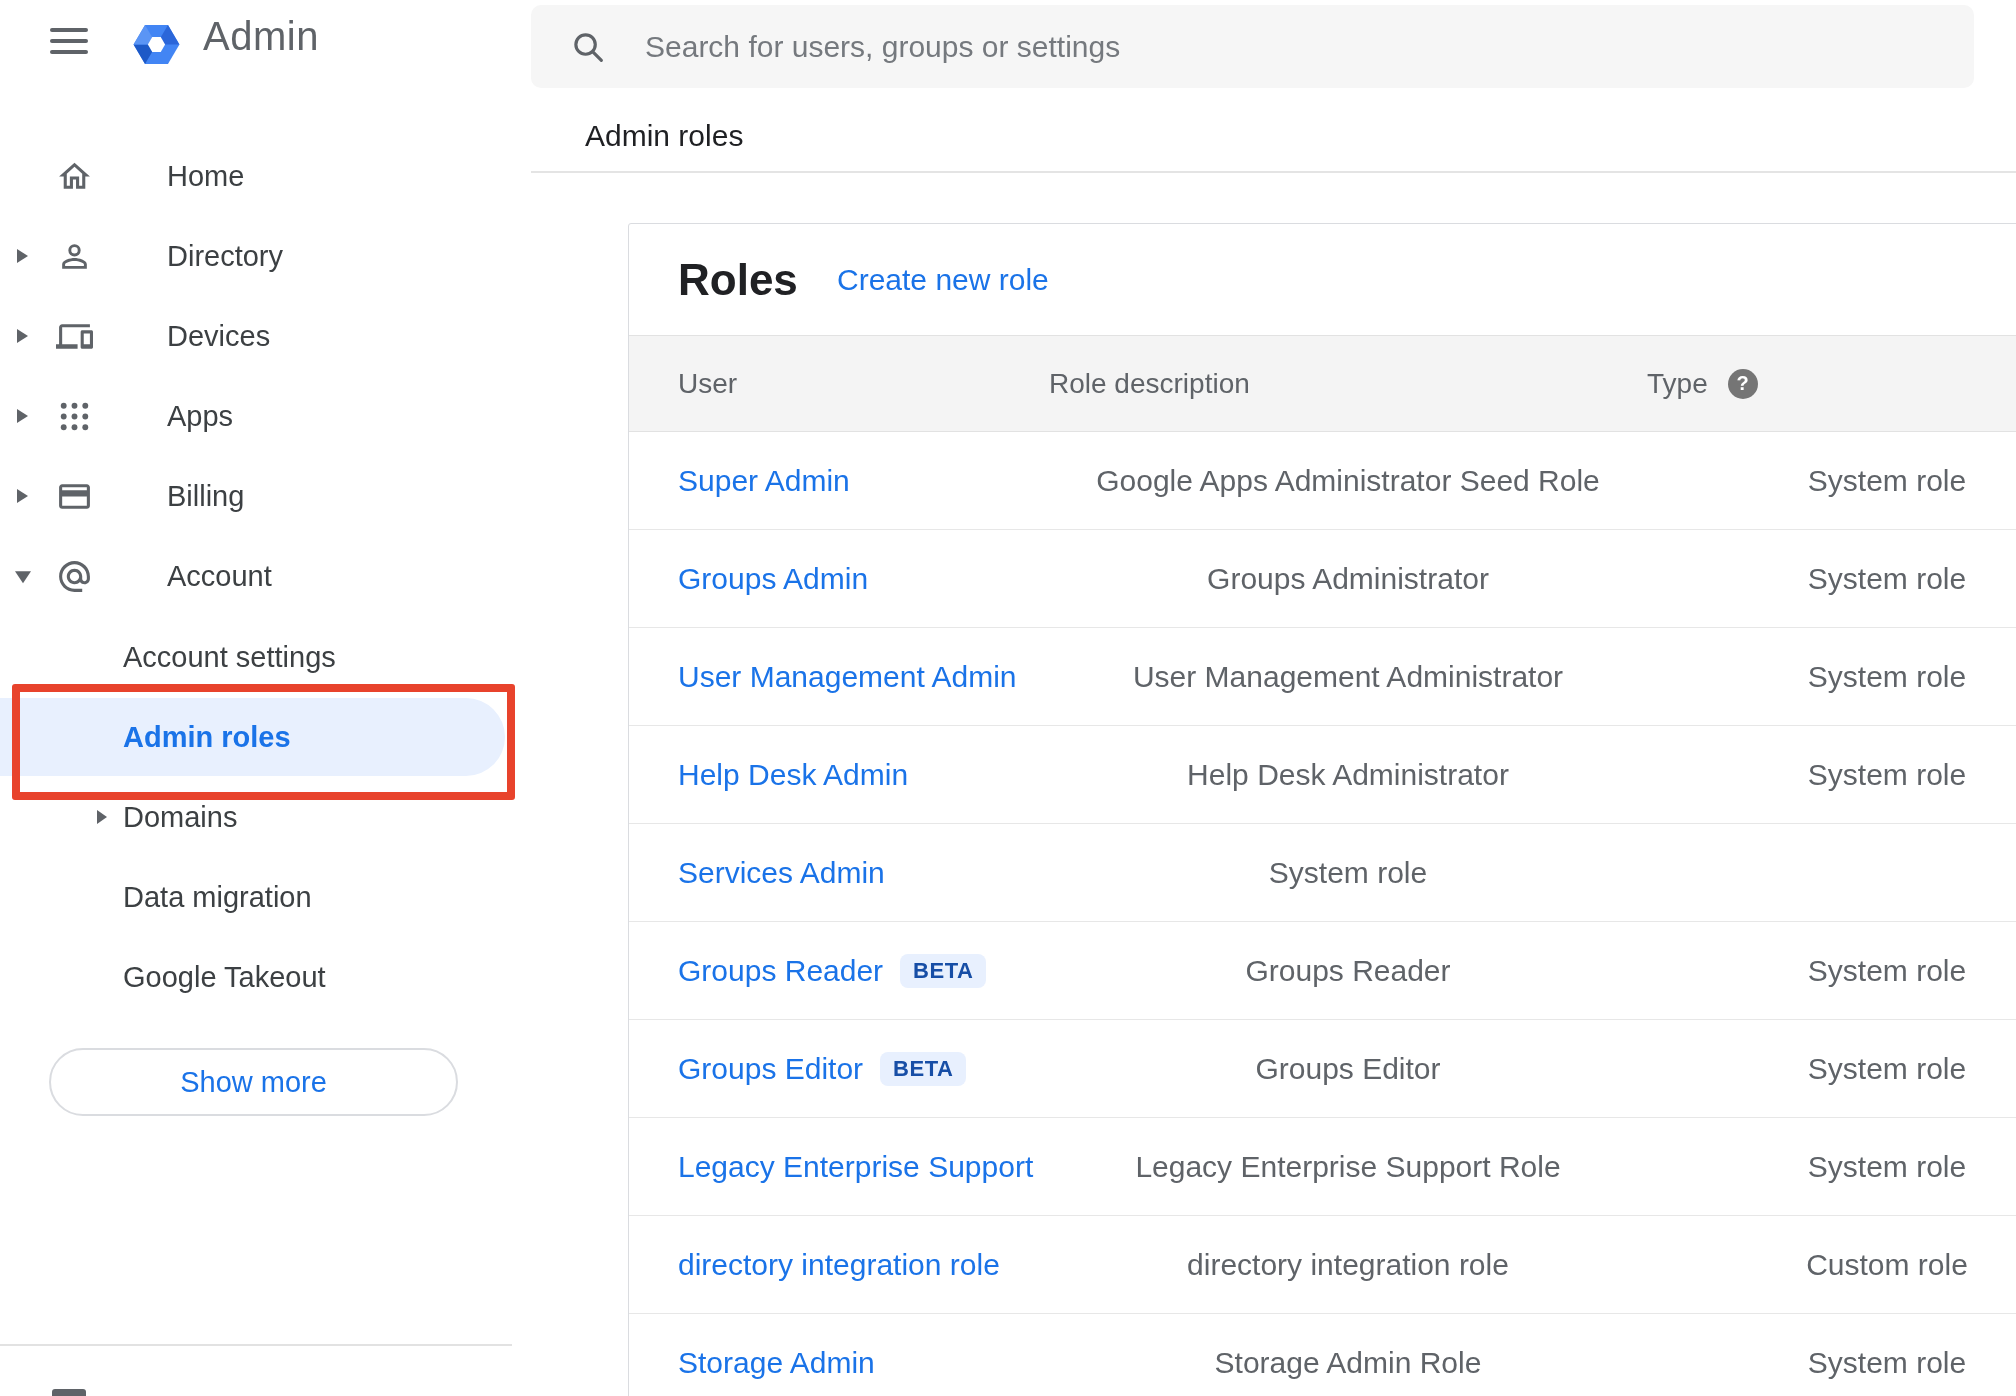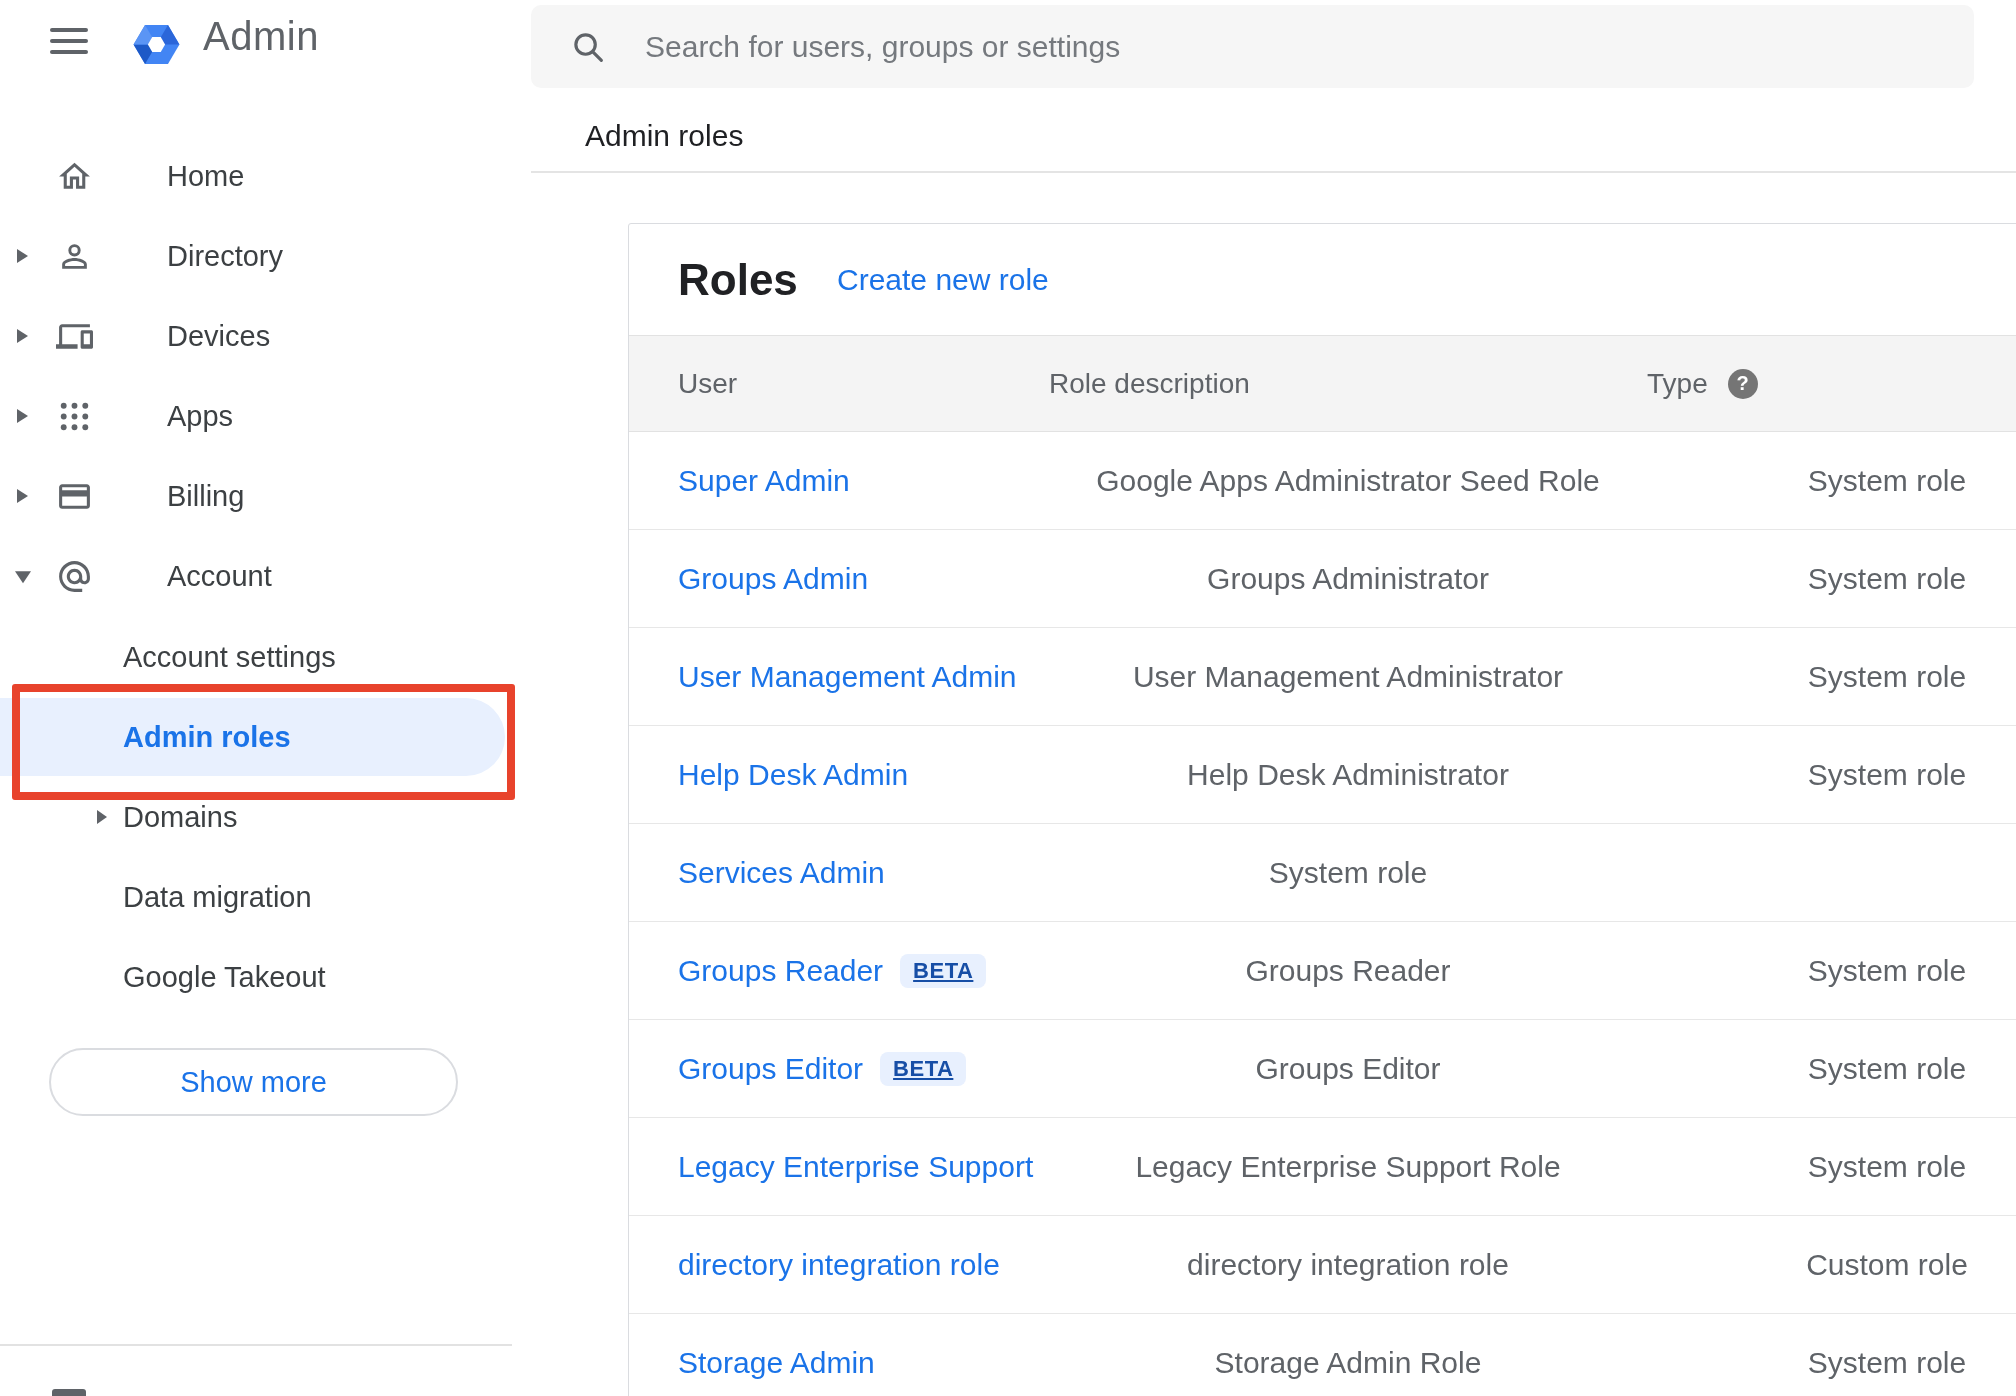--- a/index.html
+++ b/index.html
@@ -66,21 +66,21 @@
     padding-left:49px;align-items:center;}
   .th{font-size:28px;color:#5f6368;}
   .th-type{display:flex;align-items:center;gap:20px;}
   .help-circle{width:30px;height:30px;border-radius:50%;background:#757575;color:#fff;
     display:flex;align-items:center;justify-content:center;font-size:20px;font-weight:bold;cursor:pointer;}
   .t-row{height:98px;border-bottom:1px solid #e7e7e7;box-sizing:border-box;
     display:grid;grid-template-columns:371px 598px 1fr;padding-left:49px;align-items:center;}
   .role-cell{display:flex;gap:17px;}
   .role-link{font-size:30px;color:#1a73e8;text-decoration:none;cursor:pointer;white-space:nowrap;}
   .beta{background:#e8f0fe;color:#174ea6;font-size:22px;font-weight:bold;letter-spacing:.5px;
-    padding:6px 13px;border-radius:8px;line-height:1;text-decoration:underline;}
+    padding:6px 13px;border-radius:8px;line-height:1;}
   .cell-desc,.cell-type{font-size:30px;color:#5f6368;white-space:nowrap;text-align:center;}
 </style>
 </head>
 <body>
 
 <div class="sidebar">
   <div class="burger">
     <span></span>
       <span></span>
       <span></span>

